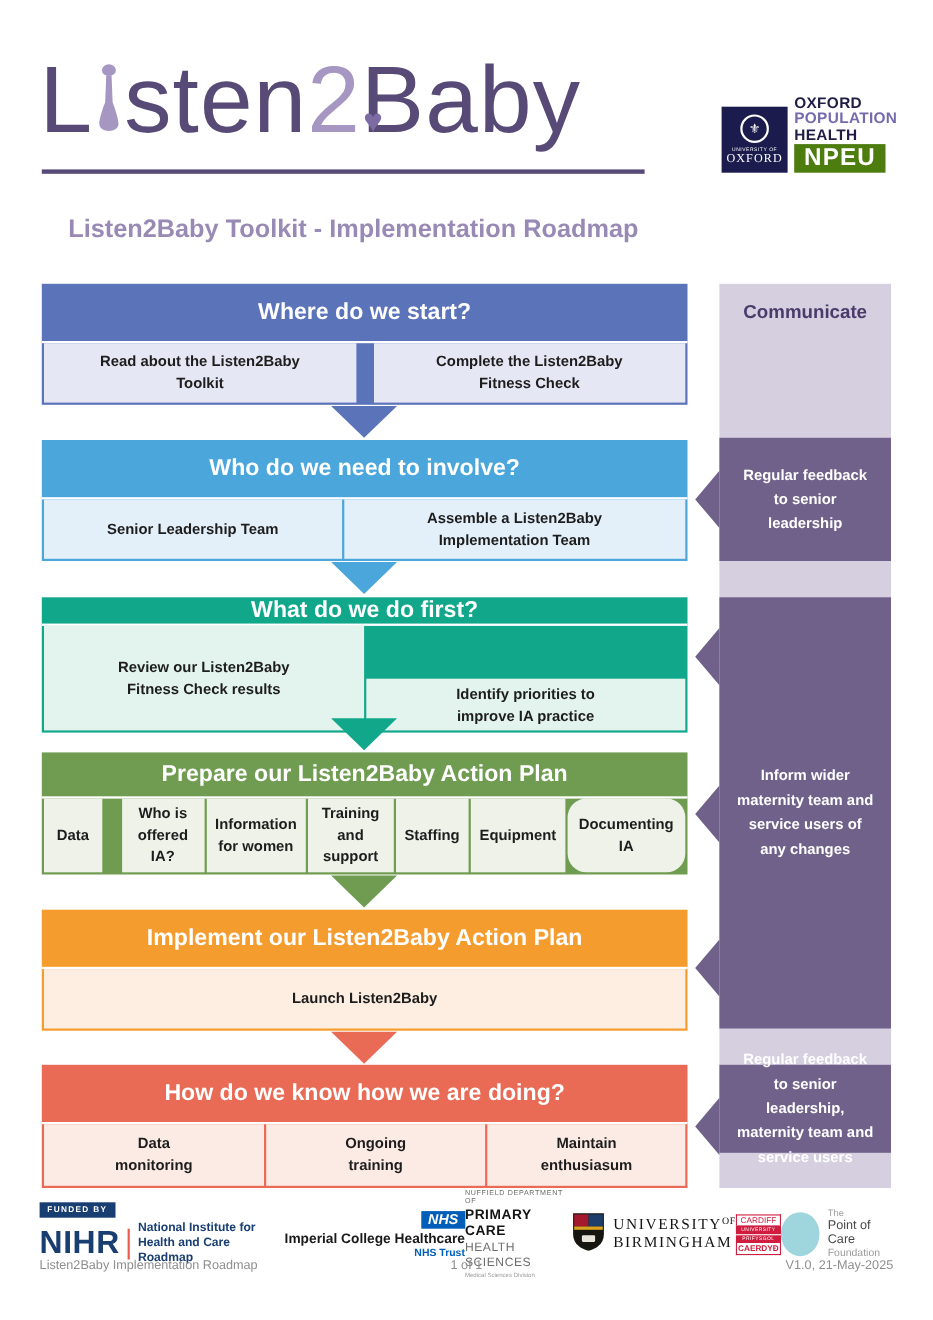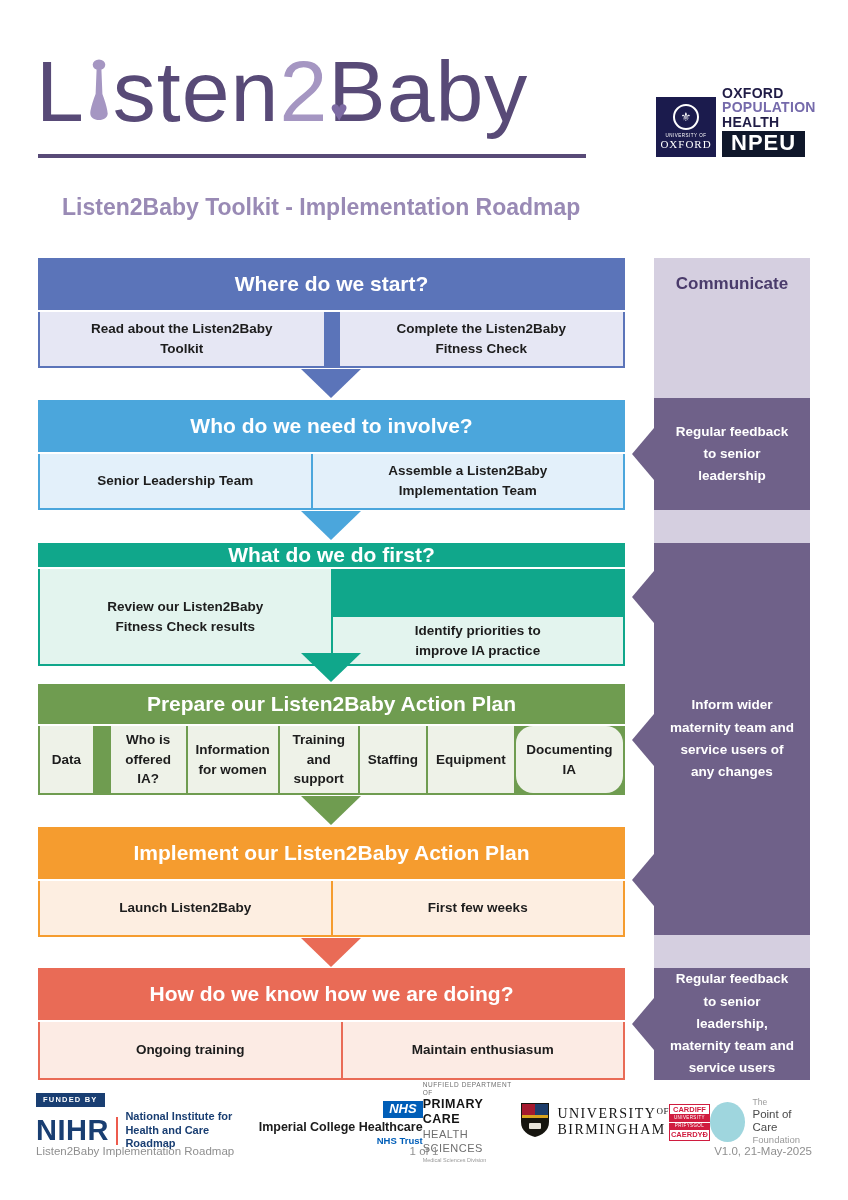--- a/index.html
+++ b/index.html
@@ -20,21 +20,21 @@
   .ox-square { width:60px; height:60px; background:#1b1b4d; display:flex; flex-direction:column;
                align-items:center; justify-content:center; color:#fff; }
   .ox-square .crest { width:26px; height:26px; border:2px solid #fff; border-radius:50%;
                       display:flex; align-items:center; justify-content:center; font-size:12px; }
   .ox-square .uof { font-size:4.5px; letter-spacing:0.5px; margin-top:3px; }
   .ox-square .oxname { font-family:"Liberation Serif", serif; font-size:11px; letter-spacing:1px; }
   .npeu-col { display:flex; flex-direction:column; line-height:1.02; }
   .npeu-col .l1 { font-size:14px; font-weight:bold; color:#201c46; letter-spacing:0.3px; }
   .npeu-col .l2 { font-size:14px; font-weight:bold; color:#756aab; letter-spacing:0.3px; }
   .npeu-col .l3 { font-size:14px; font-weight:bold; color:#201c46; letter-spacing:0.3px; }
-  .npeu-badge { margin-top:2px; background:#0f172a; color:#fff; font-size:22px; font-weight:bold;
+  .npeu-badge { margin-top:2px; background:#4d7c0f; color:#fff; font-size:22px; font-weight:bold;
                 padding:1px 9px 3px; width:fit-content; letter-spacing:1px; }
 
   
   .page-title { position:absolute; left:62px; top:194px; font-size:23px; font-weight:bold; }
 
   
   .flow-section { position:absolute; left:38px; width:587px; display:flex; flex-direction:column; }
   .sec-header { height:52px; display:flex; align-items:center; justify-content:center;
                 color:#fff; font-size:21px; font-weight:bold; }
   .sec-cells { flex:1; display:flex; gap:2px; padding:0 2px 2px; border-top:2px solid #fff; }
@@ -72,21 +72,21 @@
   .nuffield { line-height:1.25; }
   .nuf-l1 { font-size:6.5px; color:#6e6e6e; letter-spacing:0.6px; }
   .nuf-l2 { font-size:12.5px; font-weight:bold; color:#141414; letter-spacing:0.5px; }
   .nuf-l3 { font-size:11px; color:#6e6e6e; letter-spacing:0.5px; }
   .nuf-l4 { font-size:5.5px; color:#9a9a9a; margin-top:1px; }
   .uob { display:flex; align-items:center; gap:7px; }
   .uob-text { font-family:"Liberation Serif", serif; font-size:14px; color:#141414;
               letter-spacing:1.5px; line-height:1.15; }
   .uob-text .of { font-size:9px; vertical-align:4px; letter-spacing:0.5px; }
   .cardiff { width:46px; text-align:center; line-height:1; }
-  .cardiff .c1 { color:#d01c3f; font-size:7.5px; font-weight:bold; padding:1px 0; border:1px solid #d01c3f; border-bottom:none; }
+  .cardiff .c1 { color:#d01c3f; font-size:7.5px; font-weight:normal; padding:1px 0; border:1px solid #d01c3f; border-bottom:none; }
   .cardiff .c2 { background:#d01c3f; color:#fff; font-size:4.5px; padding:1.5px 0; letter-spacing:0.4px; }
   .cardiff .c3 { background:#d01c3f; color:#fff; font-size:4.5px; padding:1.5px 0; letter-spacing:0.4px; margin-top:1px; }
   .cardiff .c4 { color:#d01c3f; font-size:7.5px; font-weight:bold; padding:1px 0; border:1px solid #d01c3f; border-top:none; }
   .pocf { display:flex; align-items:center; gap:7px; }
   .pocf-circle { width:40px; height:40px; border-radius:50%; background:#9fd6de; }
   .pocf-text { line-height:1.15; }
   .pocf-text .p1 { font-size:8.5px; color:#9a9a9a; }
   .pocf-text .p2 { font-size:11.5px; color:#4a4a4a; }
   .pocf-text .p3 { font-size:9.5px; color:#9a9a9a; }
 
@@ -162,49 +162,49 @@
       <div class="cell" style="flex: 0.98 1 0%; background-color: rgb(238, 242, 232);">Equipment</div>
       <div class="cell" style="flex: 1.55 1 0%; background-color: rgb(238, 242, 232); border-radius: 17px;">Documenting IA</div>
     </div>
   </section>
   <div class="down-arrow" style="top: 796px; border-top-color: rgb(111, 156, 80);"></div>
 
   <section class="flow-section" style="top:827px;height:110px">
     <div class="sec-header" style="background-color: rgb(245, 156, 47);">Implement our Listen2Baby Action Plan</div>
     <div class="sec-cells" style="background-color: rgb(245, 156, 47);">
       <div class="cell" style="background-color: rgb(253, 238, 225);">Launch Listen2Baby</div>
-      <div class="cell" style="background-color: rgb(253, 238, 225);">First few weeks</div>
     </div>
   </section>
   <div class="down-arrow" style="top: 938px; border-top-color: rgb(233, 107, 86);"></div>
 
   <section class="flow-section" style="top:968px;height:112px">
     <div class="sec-header" style="background-color: rgb(233, 107, 86);">How do we know how we are doing?</div>
     <div class="sec-cells" style="background-color: rgb(233, 107, 86);">
+      <div class="cell" style="padding: 4px 55px; background-color: rgb(252, 235, 228);">Data monitoring</div>
       <div class="cell" style="padding: 4px 55px; background-color: rgb(252, 235, 228);">Ongoing training</div>
       <div class="cell" style="padding: 4px 45px; background-color: rgb(252, 235, 228);">Maintain enthusiasum</div>
     </div>
   </section>
 
   <aside class="sidebar" style="background-color: rgb(213, 207, 224);">
     <div class="sidebar-title" style="color: rgb(74, 59, 107);">Communicate</div>
 
     <div class="side-box" style="top: 140px; height: 112px; background-color: rgb(111, 97, 137);">
       <span>Regular feedback to senior leadership</span>
       <span class="side-tip" style="top: 30px; border-right-color: rgb(111, 97, 137);"></span>
     </div>
 
     <div class="side-box" style="top: 285px; height: 392px; background-color: rgb(111, 97, 137);">
       <span>Inform wider maternity team and service users of any changes</span>
       <span class="side-tip" style="top: 28px; border-right-color: rgb(111, 97, 137);"></span>
       <span class="side-tip" style="top: 171px; border-right-color: rgb(111, 97, 137);"></span>
       <span class="side-tip" style="top: 311px; border-right-color: rgb(111, 97, 137);"></span>
     </div>
 
-    <div class="side-box" style="top: 710px; height: 112px; background-color: rgb(111, 97, 137);">
+    <div class="side-box" style="top: 710px; height: 80px; background-color: rgb(111, 97, 137);">
       <span>Regular feedback to senior leadership, maternity team and service users</span>
       <span class="side-tip" style="top: 30px; border-right-color: rgb(111, 97, 137);"></span>
     </div>
   </aside>
 
   <div class="footer">
 
     <div class="nihr">
       <div class="nihr-chip">FUNDED BY</div>
       <div class="nihr-row">

